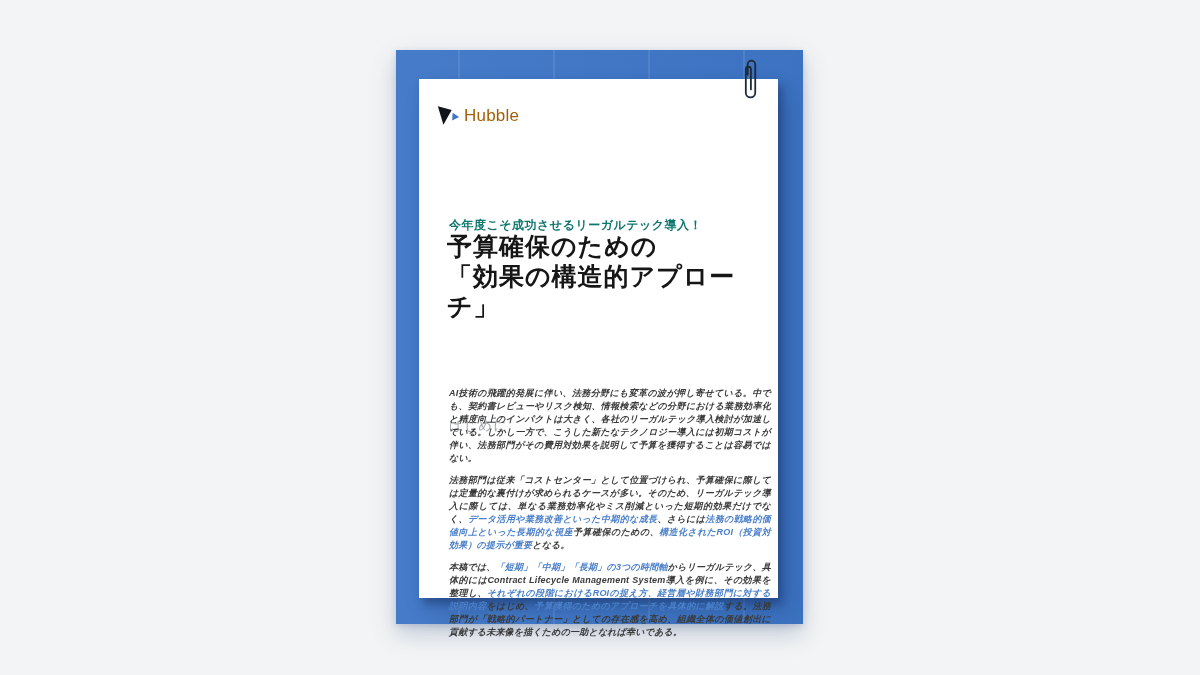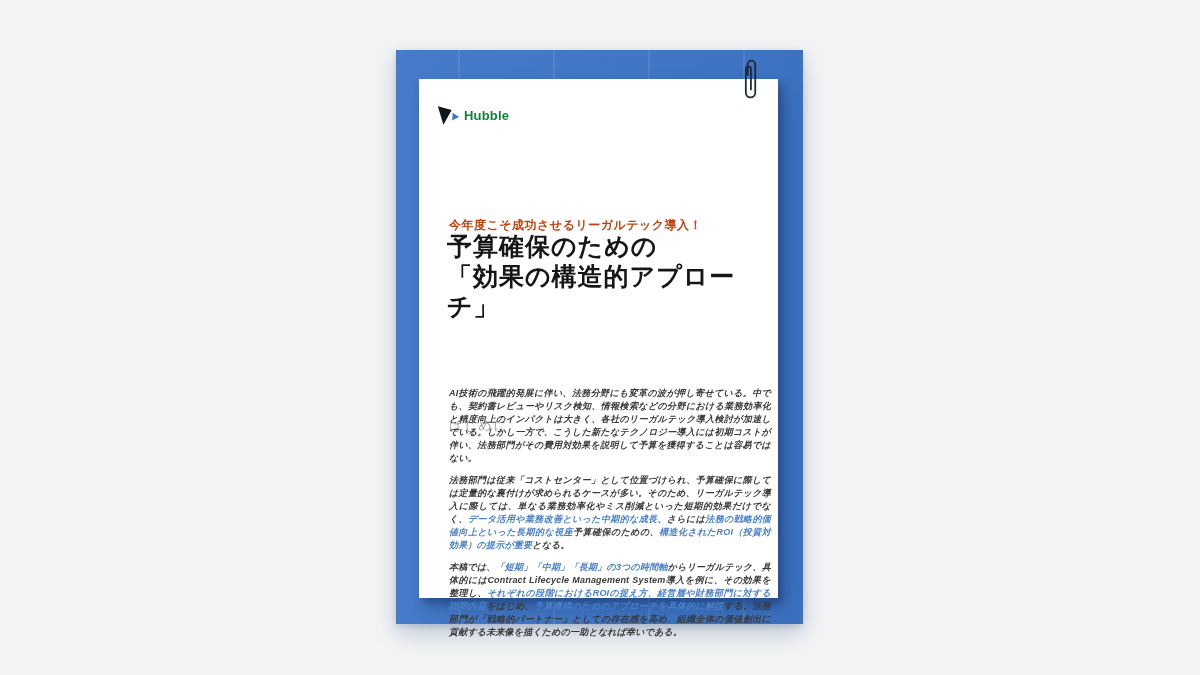--- a/index.html
+++ b/index.html
@@ -36,27 +36,27 @@
   }
 
   
   .paperclip {
     position:absolute; left:742px; top:56px; width:18px; height:49px; z-index:5;
   }
 
   
   .logo { position:absolute; left:17px; top:26px; display:flex; align-items:center; gap:4px; }
   .logo-text {
-    font-size:13px; font-weight:700; color:#15803d; letter-spacing:.2px;
+    font-size:17px; font-weight:400; color:#a16207; letter-spacing:.2px;
   }
 
   
   .kicker {
     position:absolute; left:30px; top:138px; width:320px;
-    font-size:12px; font-weight:700; color:#c2410c; letter-spacing:.5px;
+    font-size:12px; font-weight:700; color:#0f766e; letter-spacing:.5px;
   }
   .title {
     position:absolute; left:28px; top:152px; width:330px;
     font-size:25px; line-height:30px; font-weight:800; color:#161616;
     letter-spacing:1px;
   }
 
   
   .section-heading {
     position:absolute; left:30px; top:290px;

